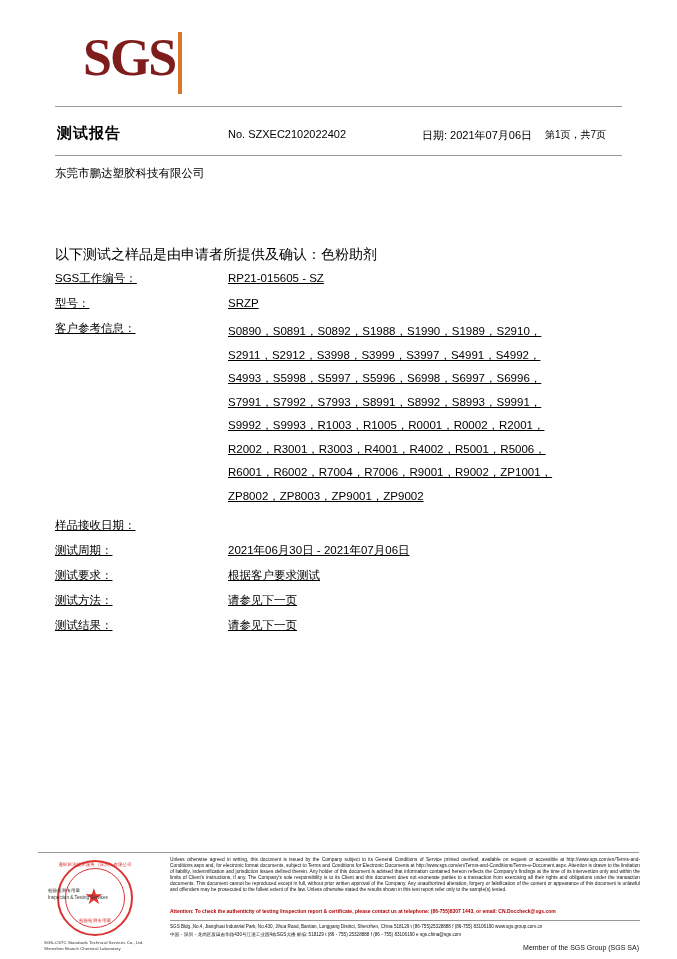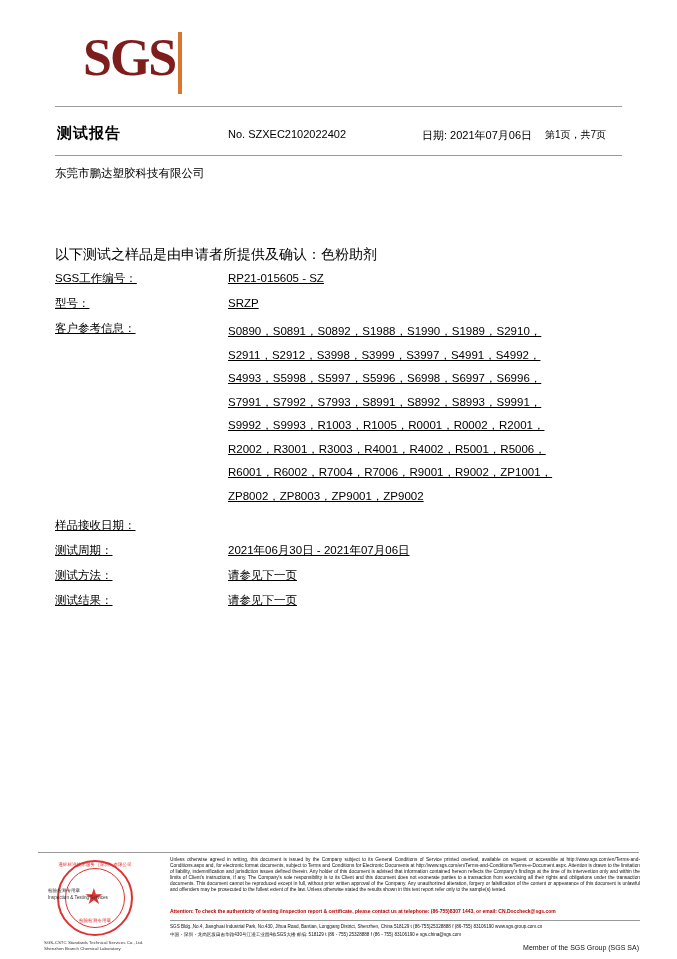--- a/index.html
+++ b/index.html
@@ -313,20 +313,24 @@
 
     <div class="frow gap-before">
       <div class="flabel">样品接收日期：</div>
     </div>
 
     <div class="frow">
       <div class="flabel">测试周期：</div>
       <div class="fvalue">2021年06月30日 - 2021年07月06日</div>
     </div>
 
+    <div class="frow">
+      <div class="flabel">测试要求：</div>
+      <div class="fvalue">根据客户要求测试</div>
+    </div>
 
     <div class="frow">
       <div class="flabel">测试方法：</div>
       <div class="fvalue">请参见下一页</div>
     </div>
 
     <div class="frow">
       <div class="flabel">测试结果：</div>
       <div class="fvalue">请参见下一页</div>
     </div>

